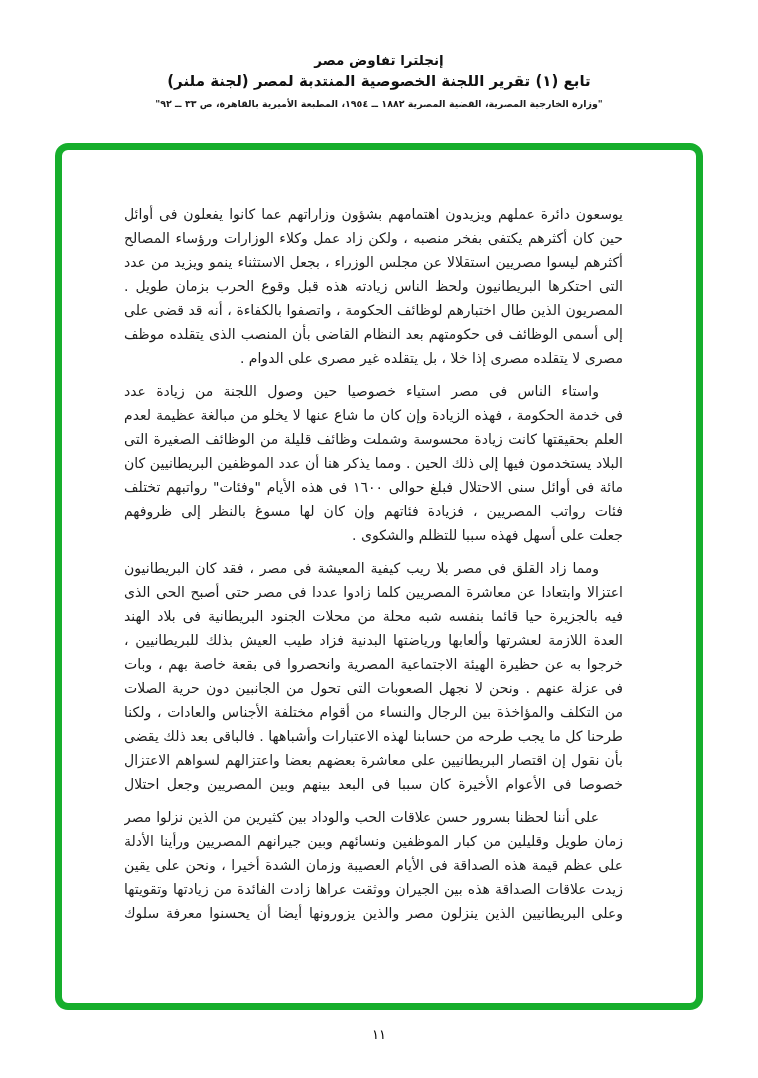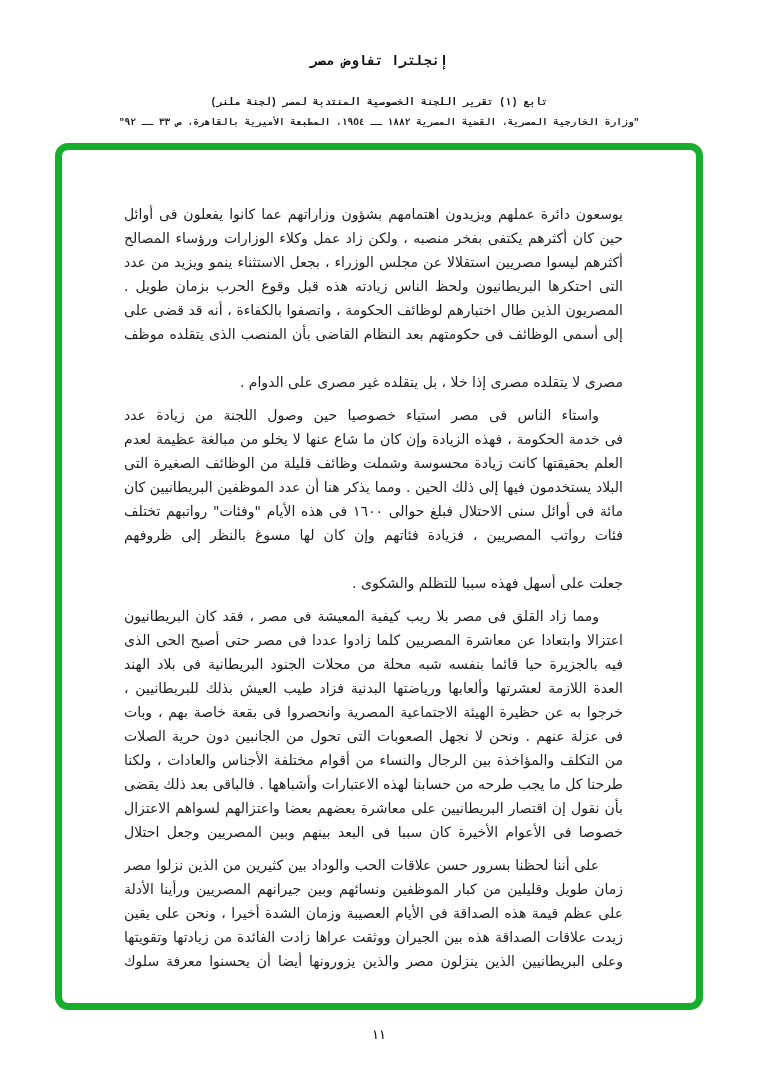--- a/index.html
+++ b/index.html
@@ -16,30 +16,29 @@
     overflow: hidden;
   }
   .header {
     position: absolute;
     top: 52px;
     left: 0;
     width: 100%;
     direction: rtl;
     text-align: center;
     color: #111111;
-    font-family: Liberation Mono, monospace;
   }
   .doc-title {
     font-size: 13.5px;
     font-weight: bold;
     letter-spacing: 0.2px;
   }
   .doc-subtitle {
-    margin-top: 27px;
-    font-size: 10px;
+    margin-top: 4px;
+    font-size: 15px;
     font-weight: bold;
   }
   .doc-citation {
     margin-top: 8px;
     font-size: 9.5px;
     font-weight: bold;
     color: #1c1c1c;
   }
   .frame {
     position: absolute;
@@ -65,21 +64,21 @@
   .para { margin: 0; }
   .para + .para { margin-top: 9px; }
   .line {
     text-align: justify;
     text-align-last: justify;
     white-space: normal;
     overflow: hidden;
     height: 24px;
   }
   .line.indent-line { text-indent: 24px; }
-  .line.lastline { text-align-last: right; margin-top: 24px; }
+  .line.lastline { text-align-last: right; }
   .pagenum {
     position: absolute;
     top: 1027px;
     left: 0;
     width: 100%;
     text-align: center;
     font-size: 13px;
     color: #000000;
     direction: rtl;
   }

